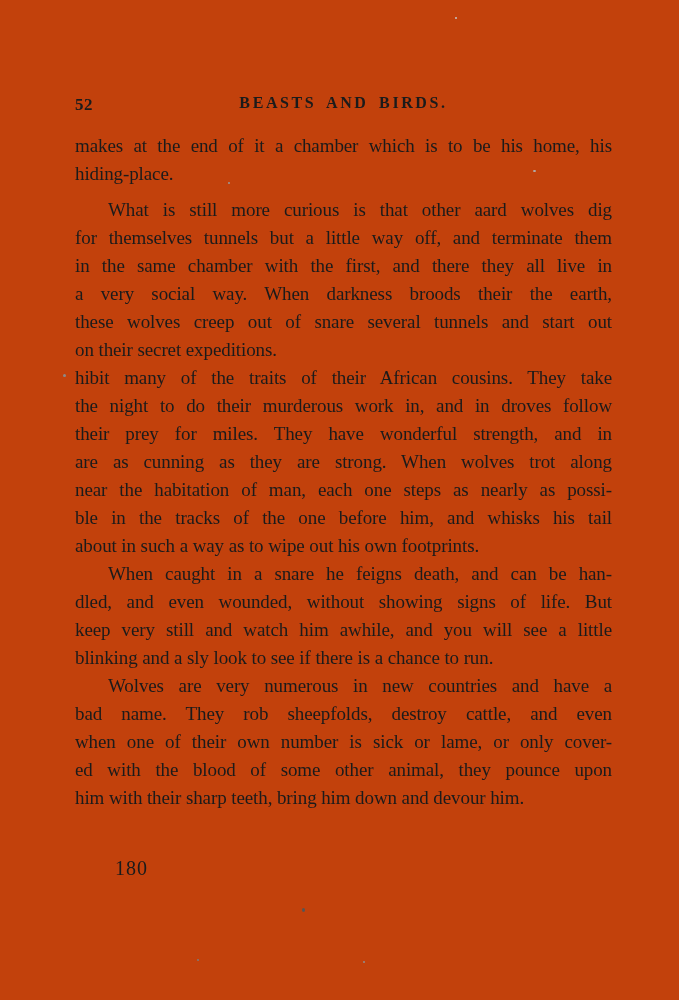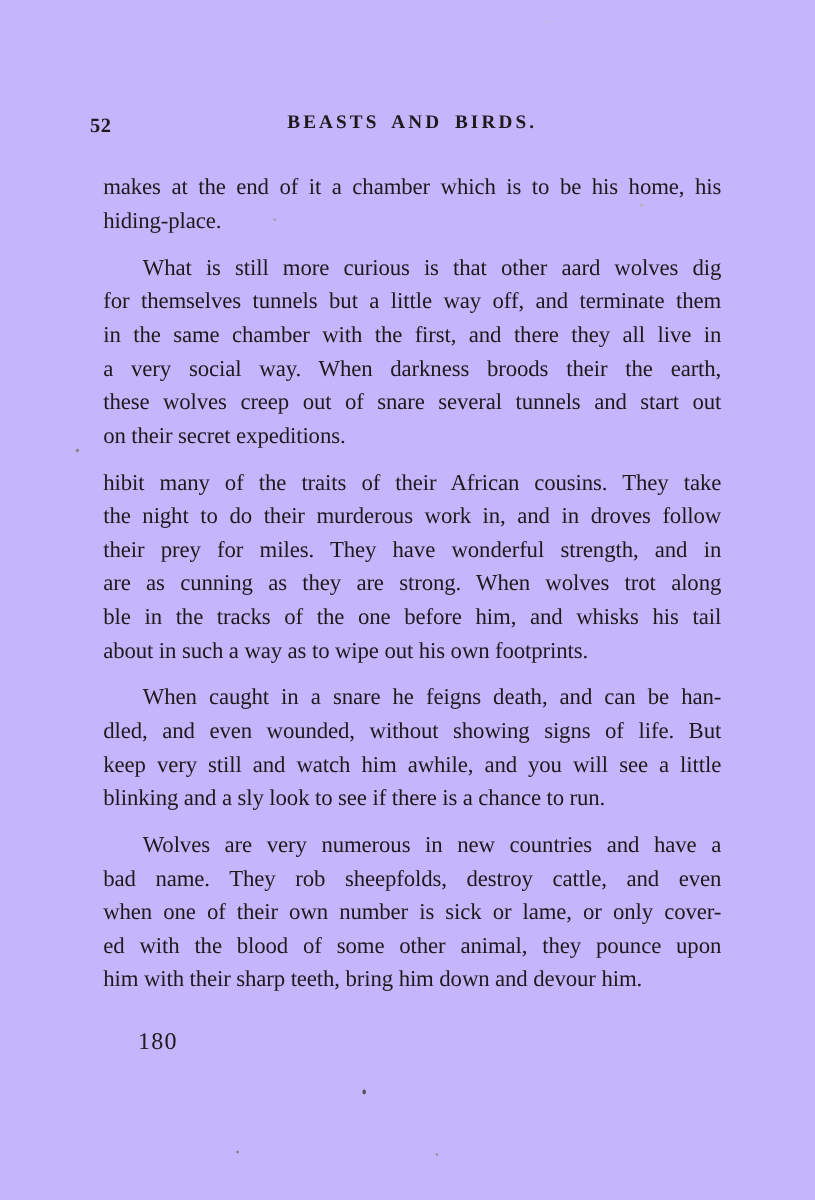--- a/index.html
+++ b/index.html
@@ -4,21 +4,21 @@
 <style>
   html, body {
     margin: 0;
     padding: 0;
     background: #fcfcfb;
   }
   .page {
     position: relative;
     width: 679px;
     height: 1000px;
-    background: #c4b5fd;
+    background: #c2410c;
     font-family: "Liberation Serif", serif;
     color: #1b1b1b;
     overflow: hidden;
   }
   .page-header {
     position: absolute;
     top: 94px;
     left: 75px;
     width: 537px;
     height: 24px;
@@ -44,21 +44,21 @@
   }
   .body-text {
     position: absolute;
     top: 132px;
     left: 75px;
     width: 537px;
     font-size: 19px;
     line-height: 28px;
     letter-spacing: -0.1px;
   }
-  .paragraph { margin: 11px; }
+  .paragraph { margin: 0; }
   .paragraph:nth-child(2) { margin-top: 8px; }
   .line {
     height: 28px;
     text-align: justify;
     text-align-last: justify;
     white-space: normal;
   }
   .line.last { text-align-last: left; }
   .line.indent { text-indent: 33px; }
   .footer-sig {
@@ -96,20 +96,21 @@
         <div class="line">in the same chamber with the first, and there they all live in</div>
         <div class="line">a very social way.  When darkness broods their the earth,</div>
         <div class="line">these wolves creep out of snare several tunnels and start out</div>
         <div class="line last">on their secret expeditions.</div>
       </div>
       <div class="paragraph">
         <div class="line">hibit many of the traits of their African cousins.  They take</div>
         <div class="line">the night to do their murderous work in, and in droves follow</div>
         <div class="line">their prey for miles.  They have wonderful strength, and in</div>
         <div class="line">are as cunning as they are strong.  When wolves trot along</div>
+        <div class="line">near the habitation of man, each one steps as nearly as possi-</div>
         <div class="line">ble in the tracks of the one before him, and whisks his tail</div>
         <div class="line last">about in such a way as to wipe out his own footprints.</div>
       </div>
       <div class="paragraph">
         <div class="line indent">When caught in a snare he feigns death, and can be han-</div>
         <div class="line">dled, and even wounded, without showing signs of life.  But</div>
         <div class="line">keep very still and watch him awhile, and you will see a little</div>
         <div class="line last">blinking and a sly look to see if there is a chance to run.</div>
       </div>
       <div class="paragraph">

